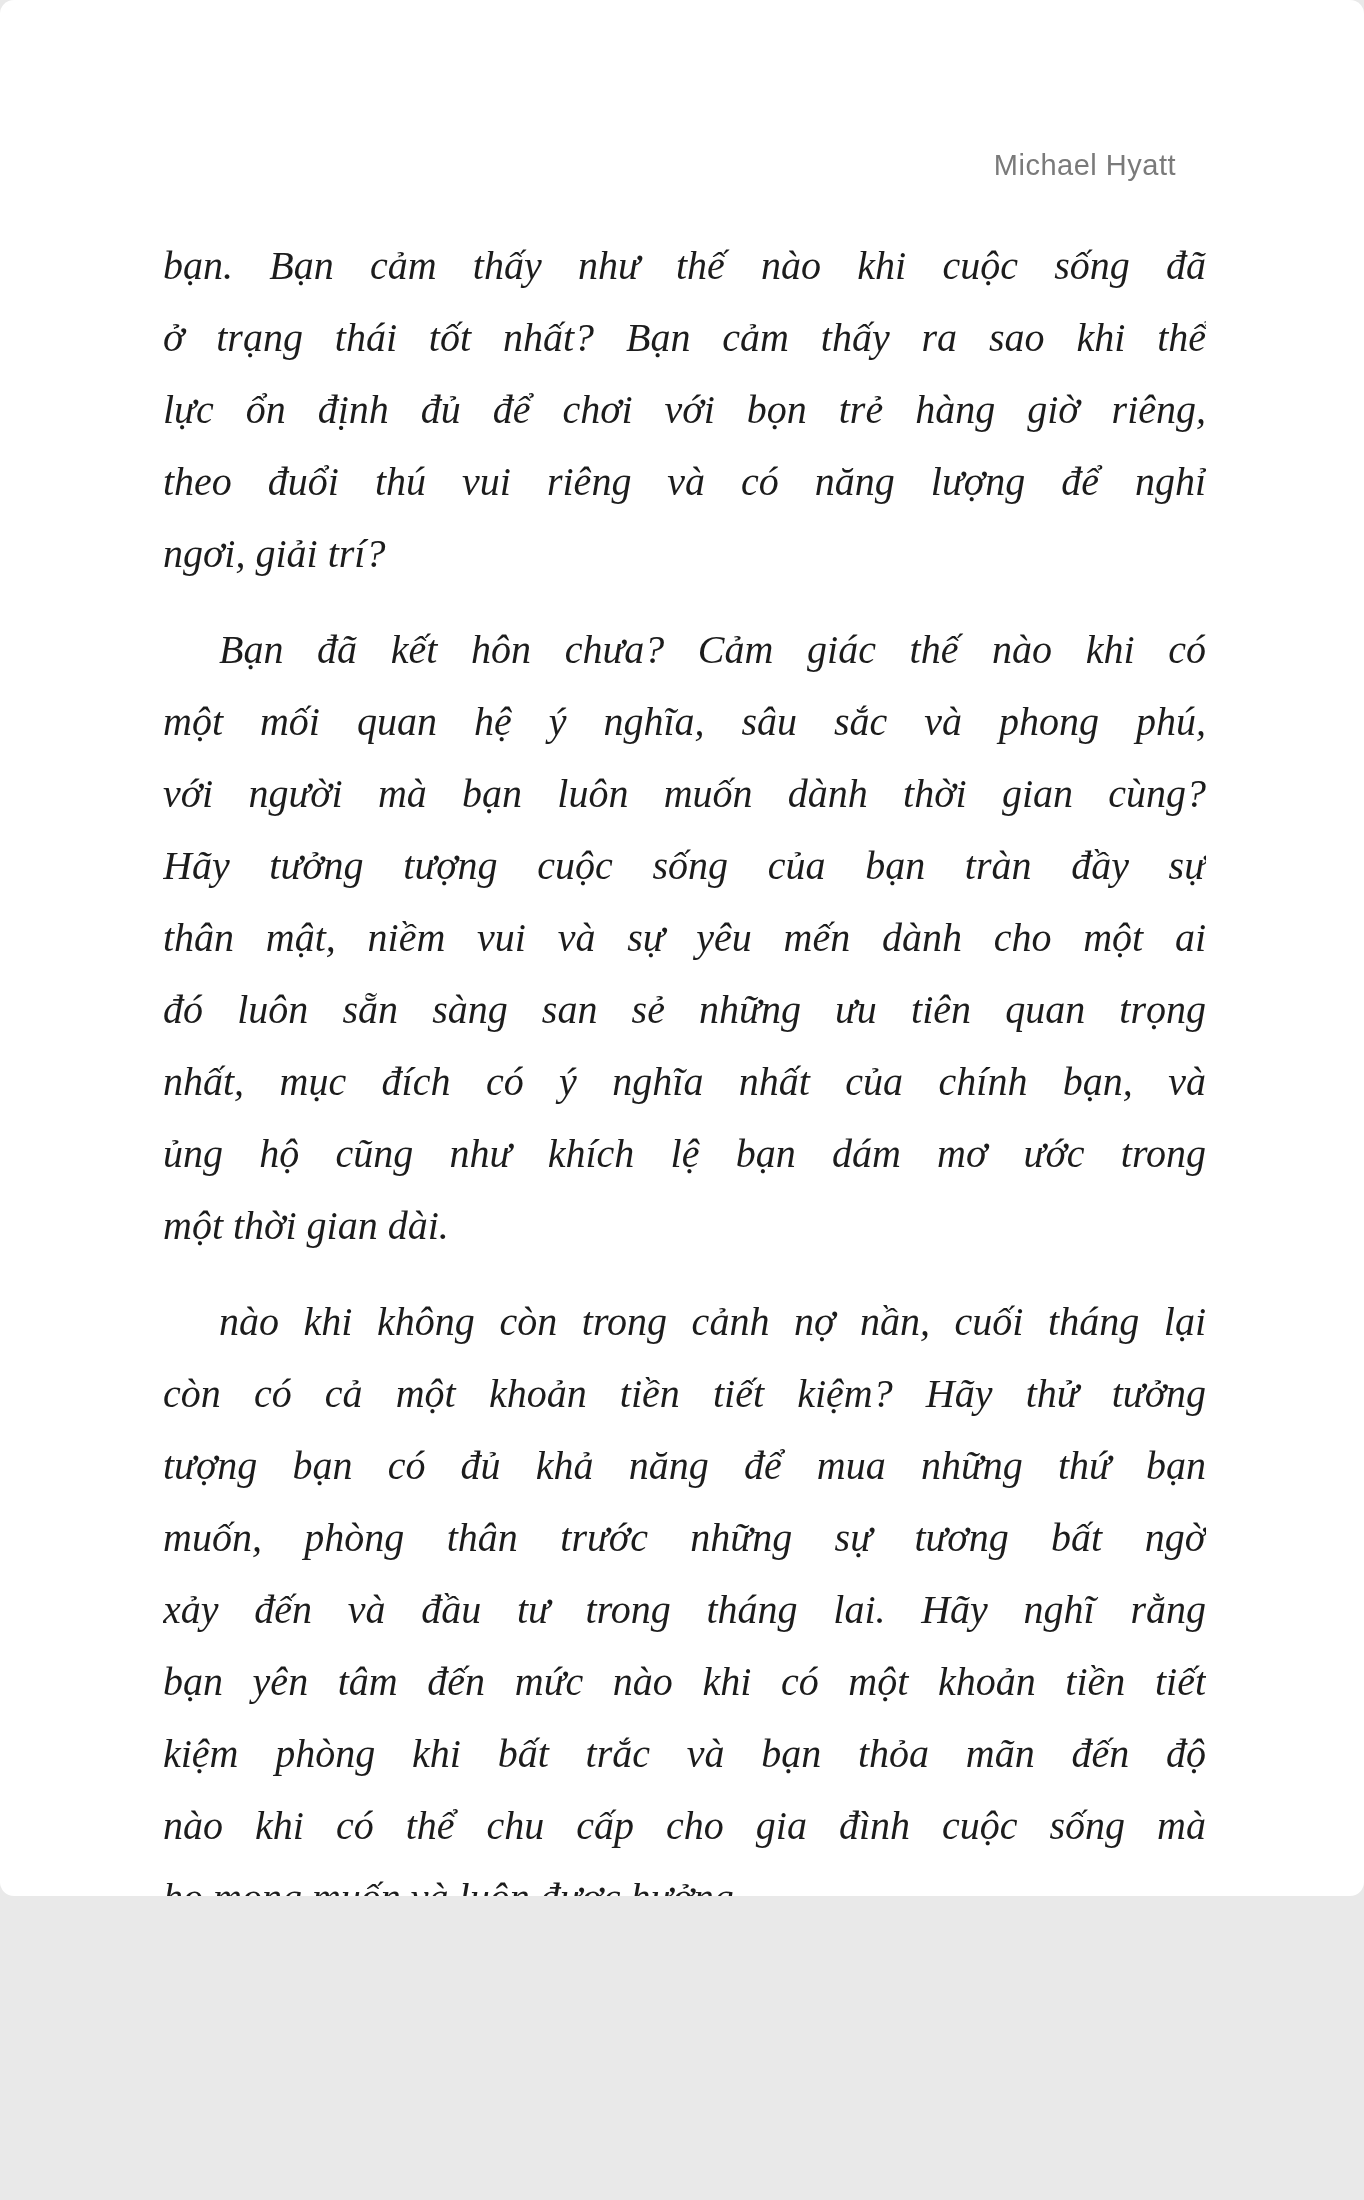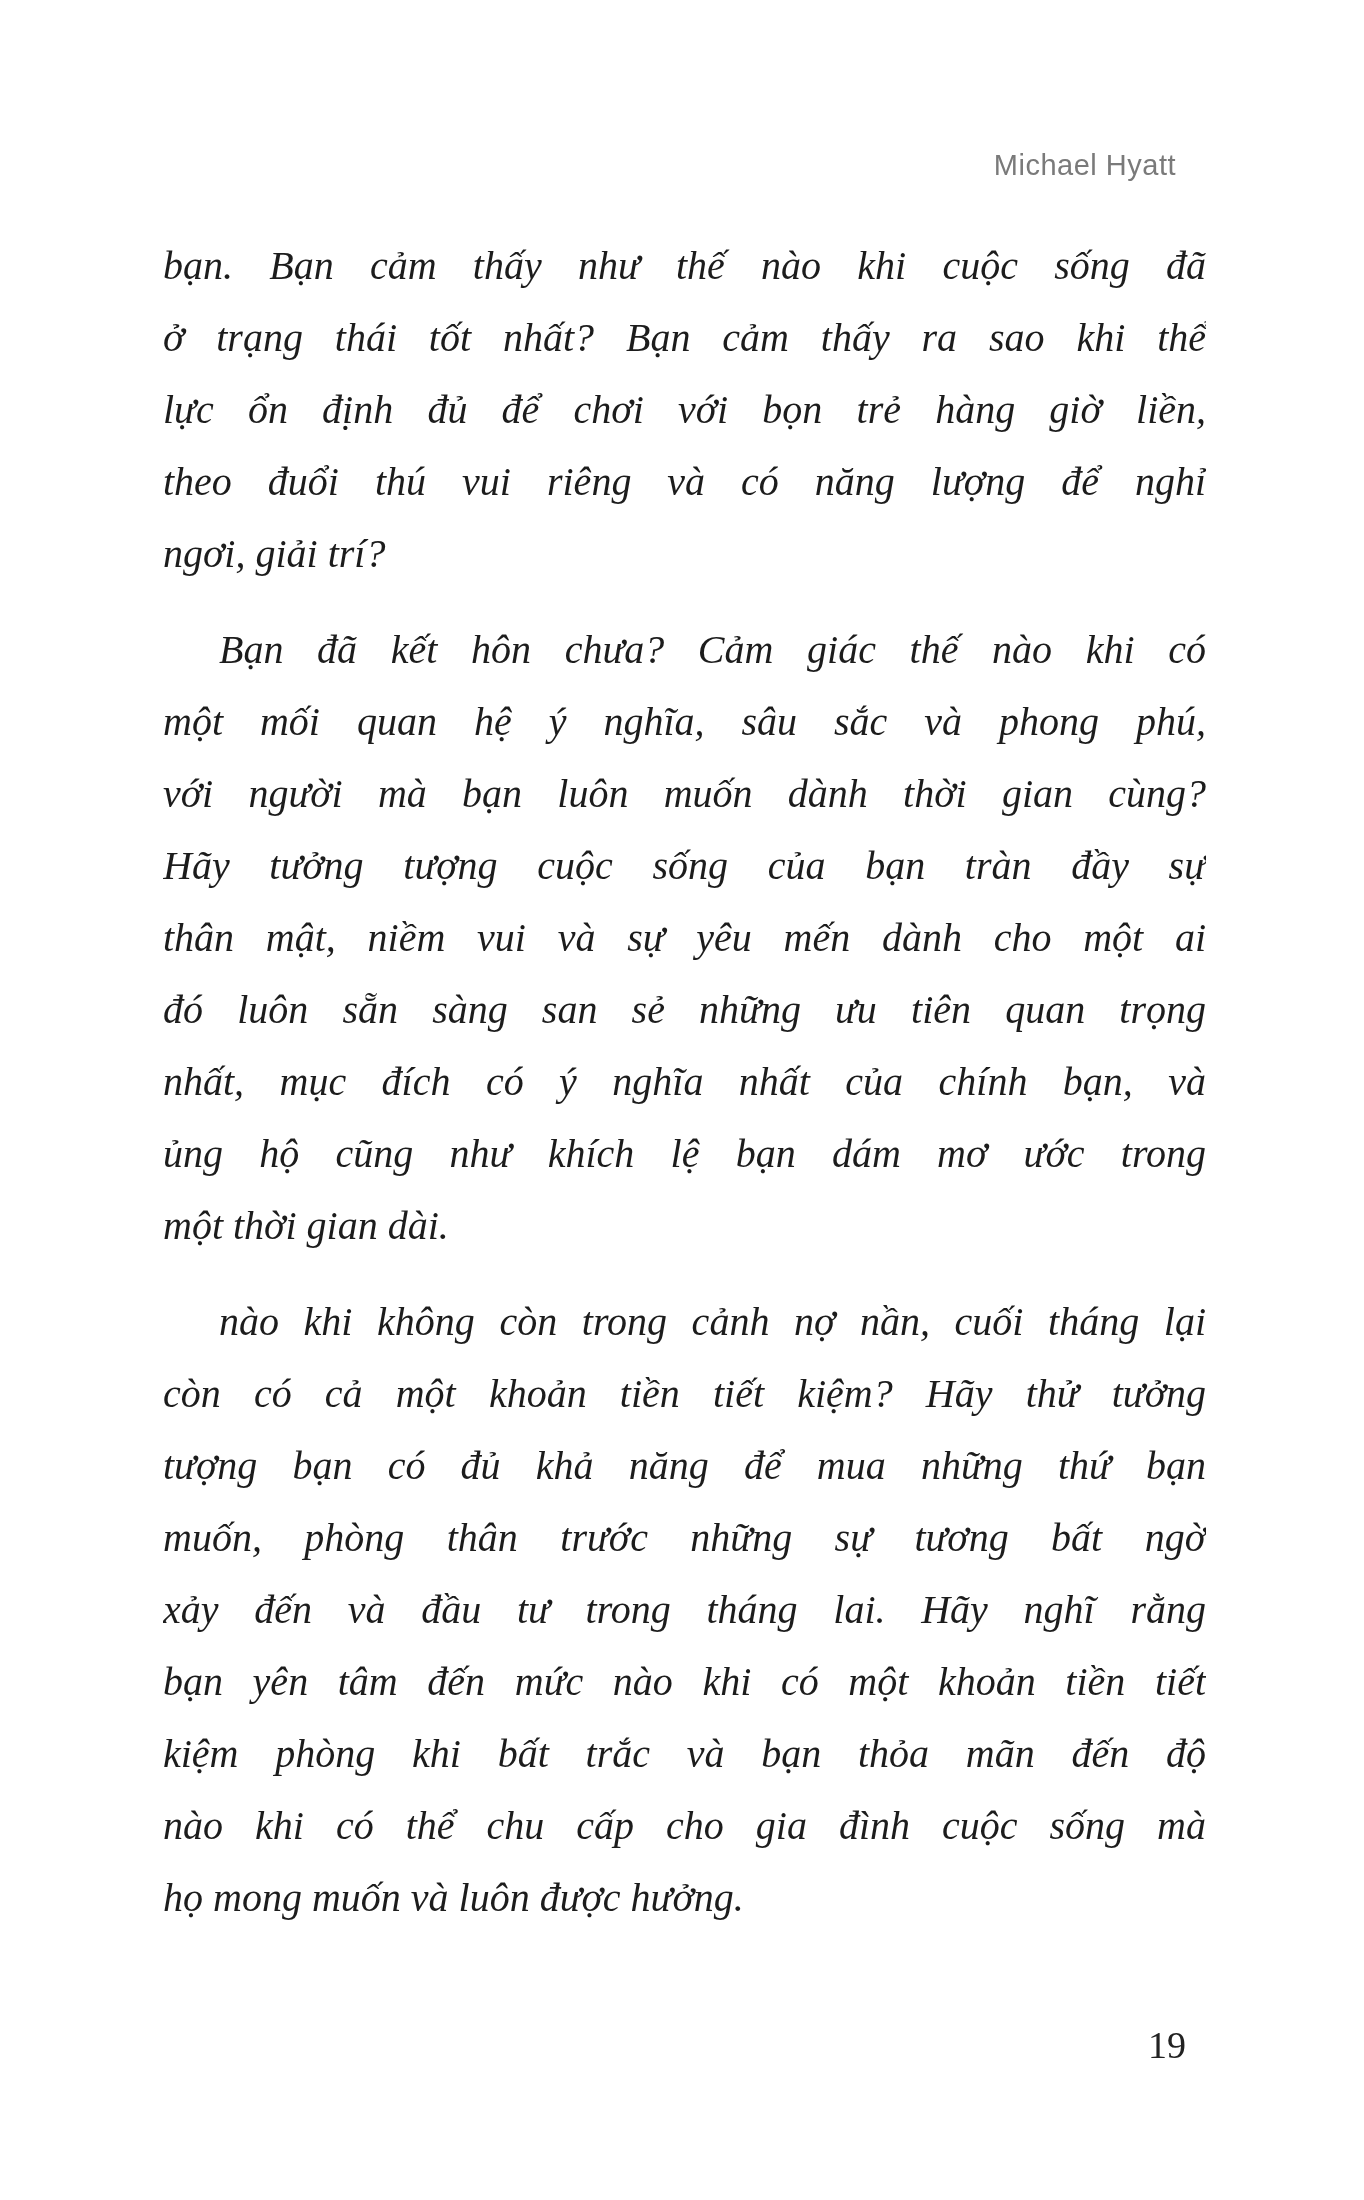--- a/index.html
+++ b/index.html
@@ -2,24 +2,25 @@
 <html><head>
 <meta charset="utf-8">
 <style>
   * { margin: 0; padding: 0; }
   html, body { background: #e9e9e9; }
   body { font-family: "Liberation Serif", "DejaVu Serif", serif; }
 
   .page {
     position: relative;
     width: 1364px;
-    height: 2200px;
+    height: 1896px;
     background: #ffffff;
     margin: 0 auto;
     overflow: hidden;
+    border-radius: 14px;
   }
 
   .running-header {
     position: absolute;
     top: 148px;
     left: 163px;
     width: 1043px;
     box-sizing: border-box;
     padding-right: 30px;
     text-align: right;
@@ -77,21 +78,21 @@
 
 <div class="page">
 
   <div class="running-header">Michael Hyatt</div>
 
   <div class="text-block">
 
     <div class="para">
       <span class="line">bạn. Bạn cảm thấy như thế nào khi cuộc sống đã</span>
       <span class="line">ở trạng thái tốt nhất? Bạn cảm thấy ra sao khi thể</span>
-      <span class="line">lực ổn định đủ để chơi với bọn trẻ hàng giờ liền,</span>
+      <span class="line">lực ổn định đủ để chơi với bọn trẻ hàng giờ riêng,</span>
       <span class="line">theo đuổi thú vui riêng và có năng lượng để nghỉ</span>
       <span class="line">ngơi, giải trí?</span>
     </div>
 
     <div class="para indented">
       <span class="line">Bạn đã kết hôn chưa? Cảm giác thế nào khi có</span>
       <span class="line">một mối quan hệ ý nghĩa, sâu sắc và phong phú,</span>
       <span class="line">với người mà bạn luôn muốn dành thời gian cùng?</span>
       <span class="line">Hãy tưởng tượng cuộc sống của bạn tràn đầy sự</span>
       <span class="line">thân mật, niềm vui và sự yêu mến dành cho một ai</span>

